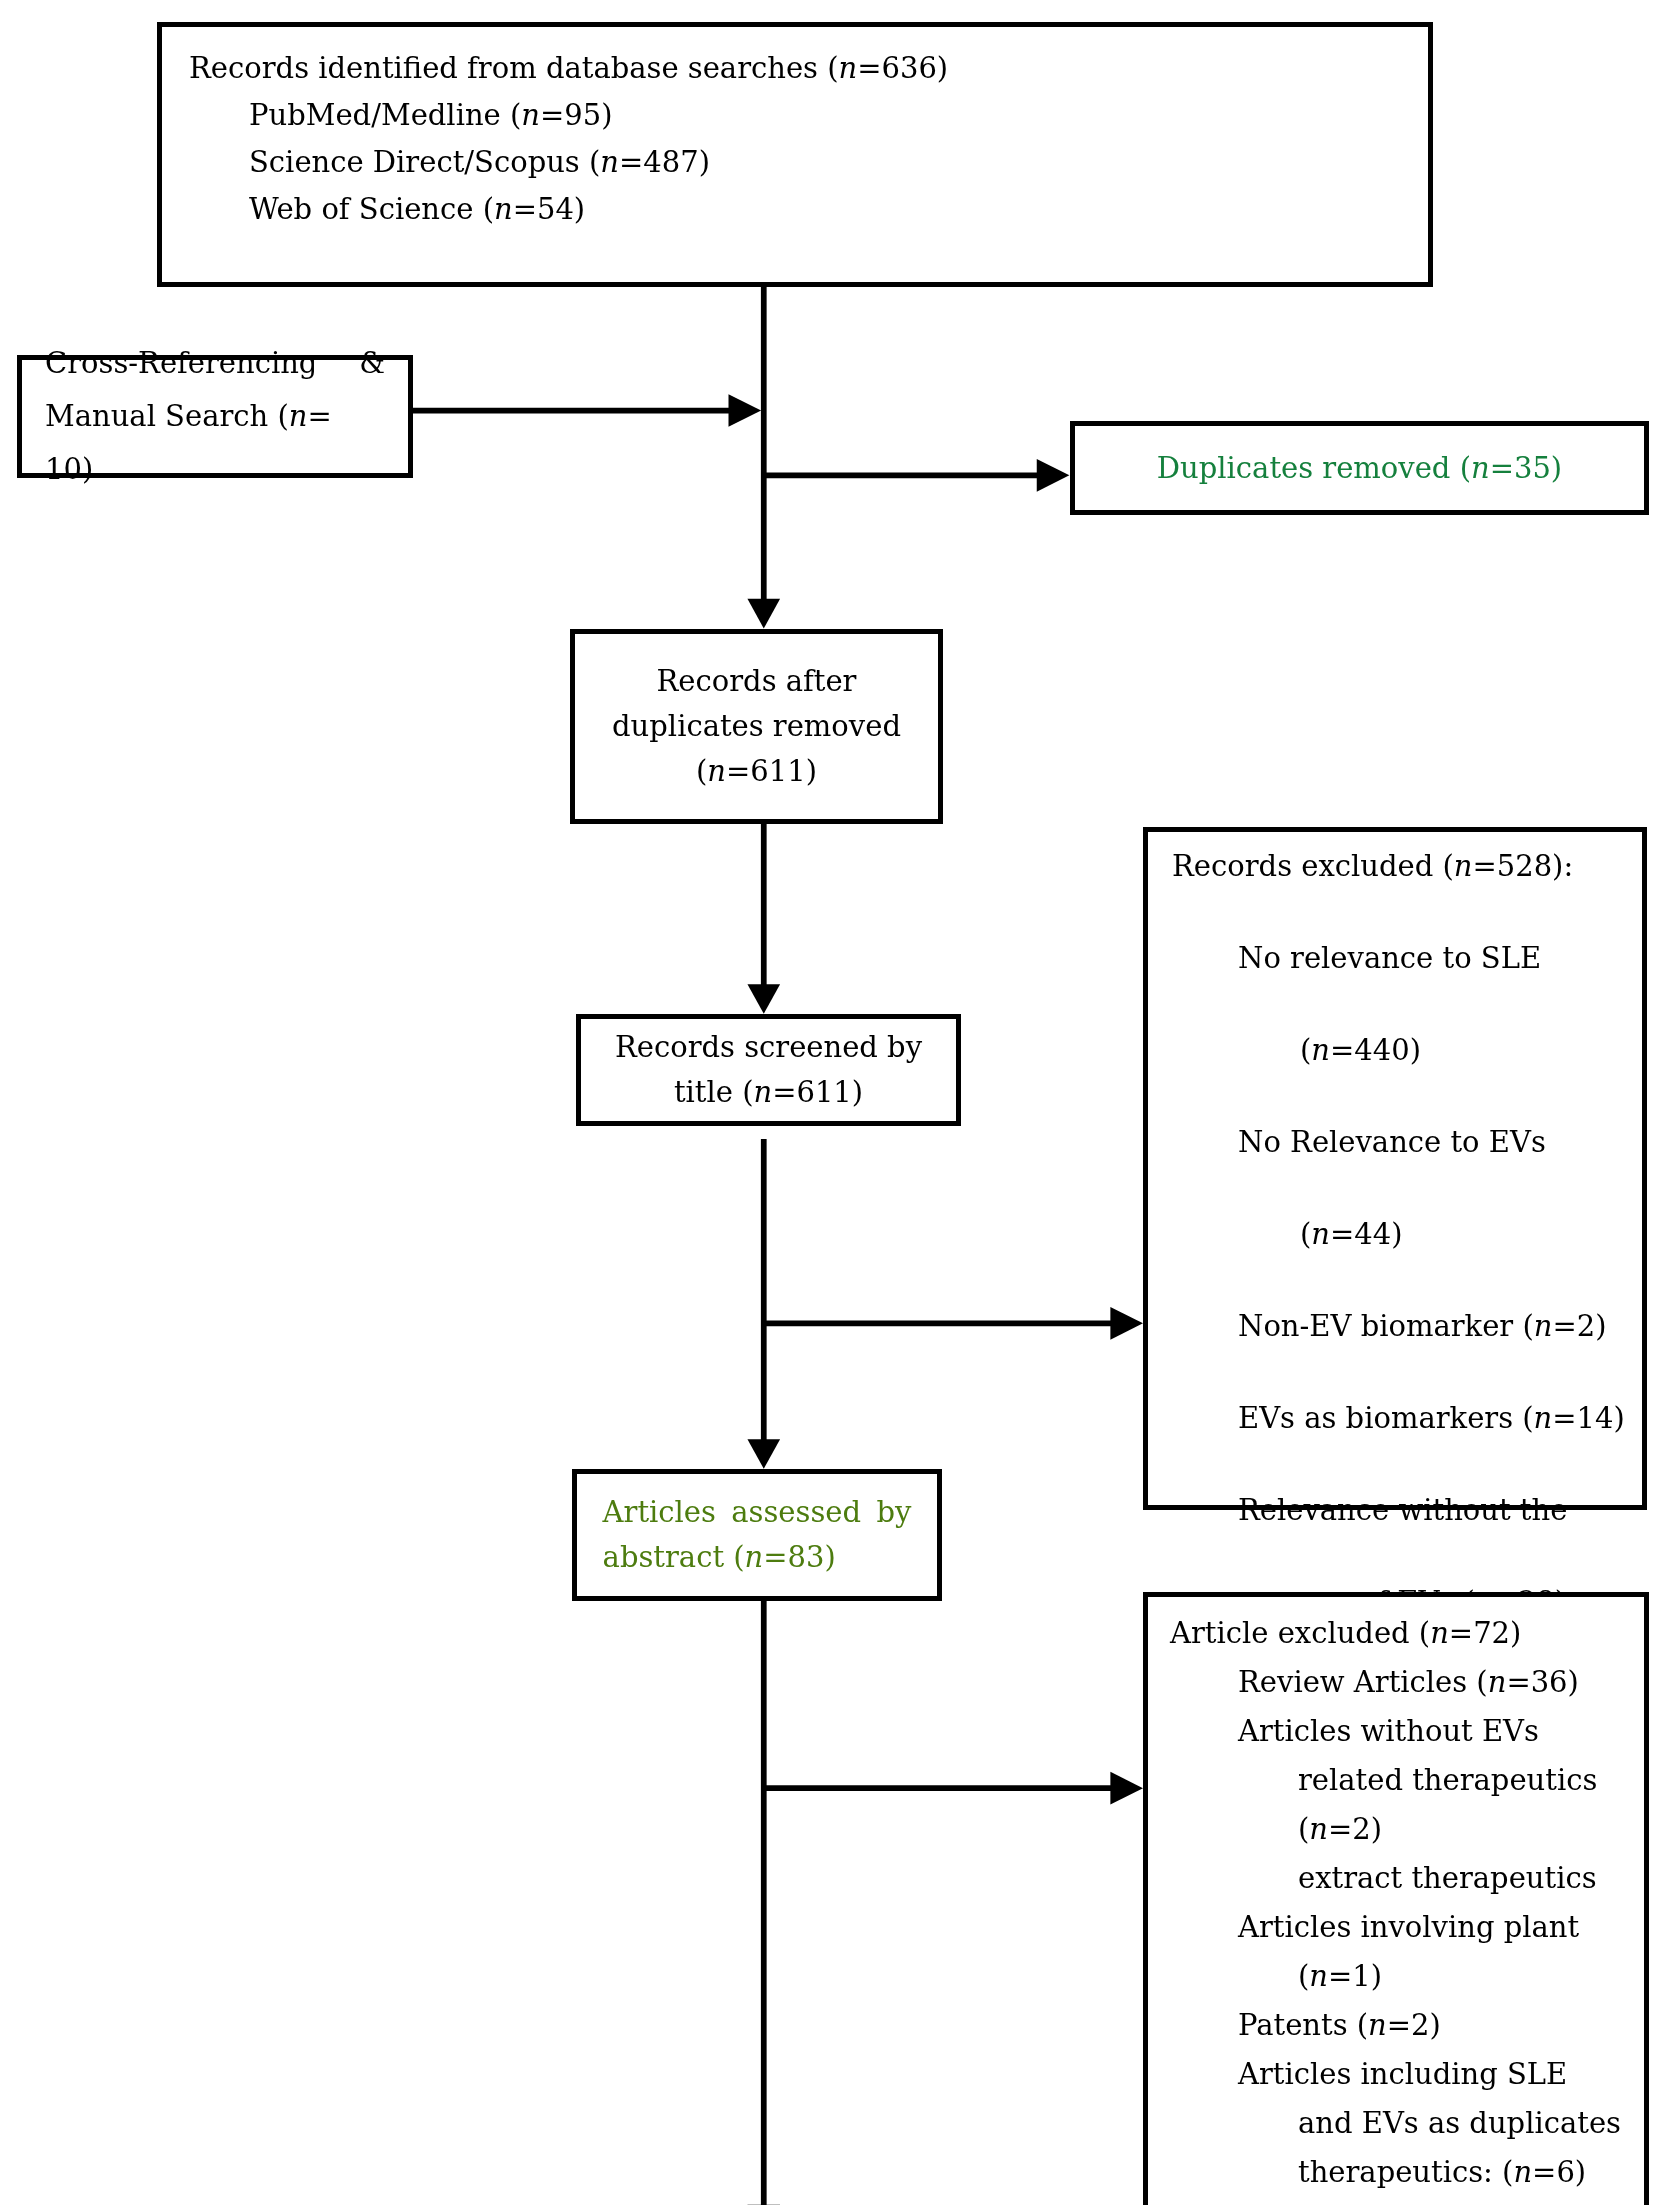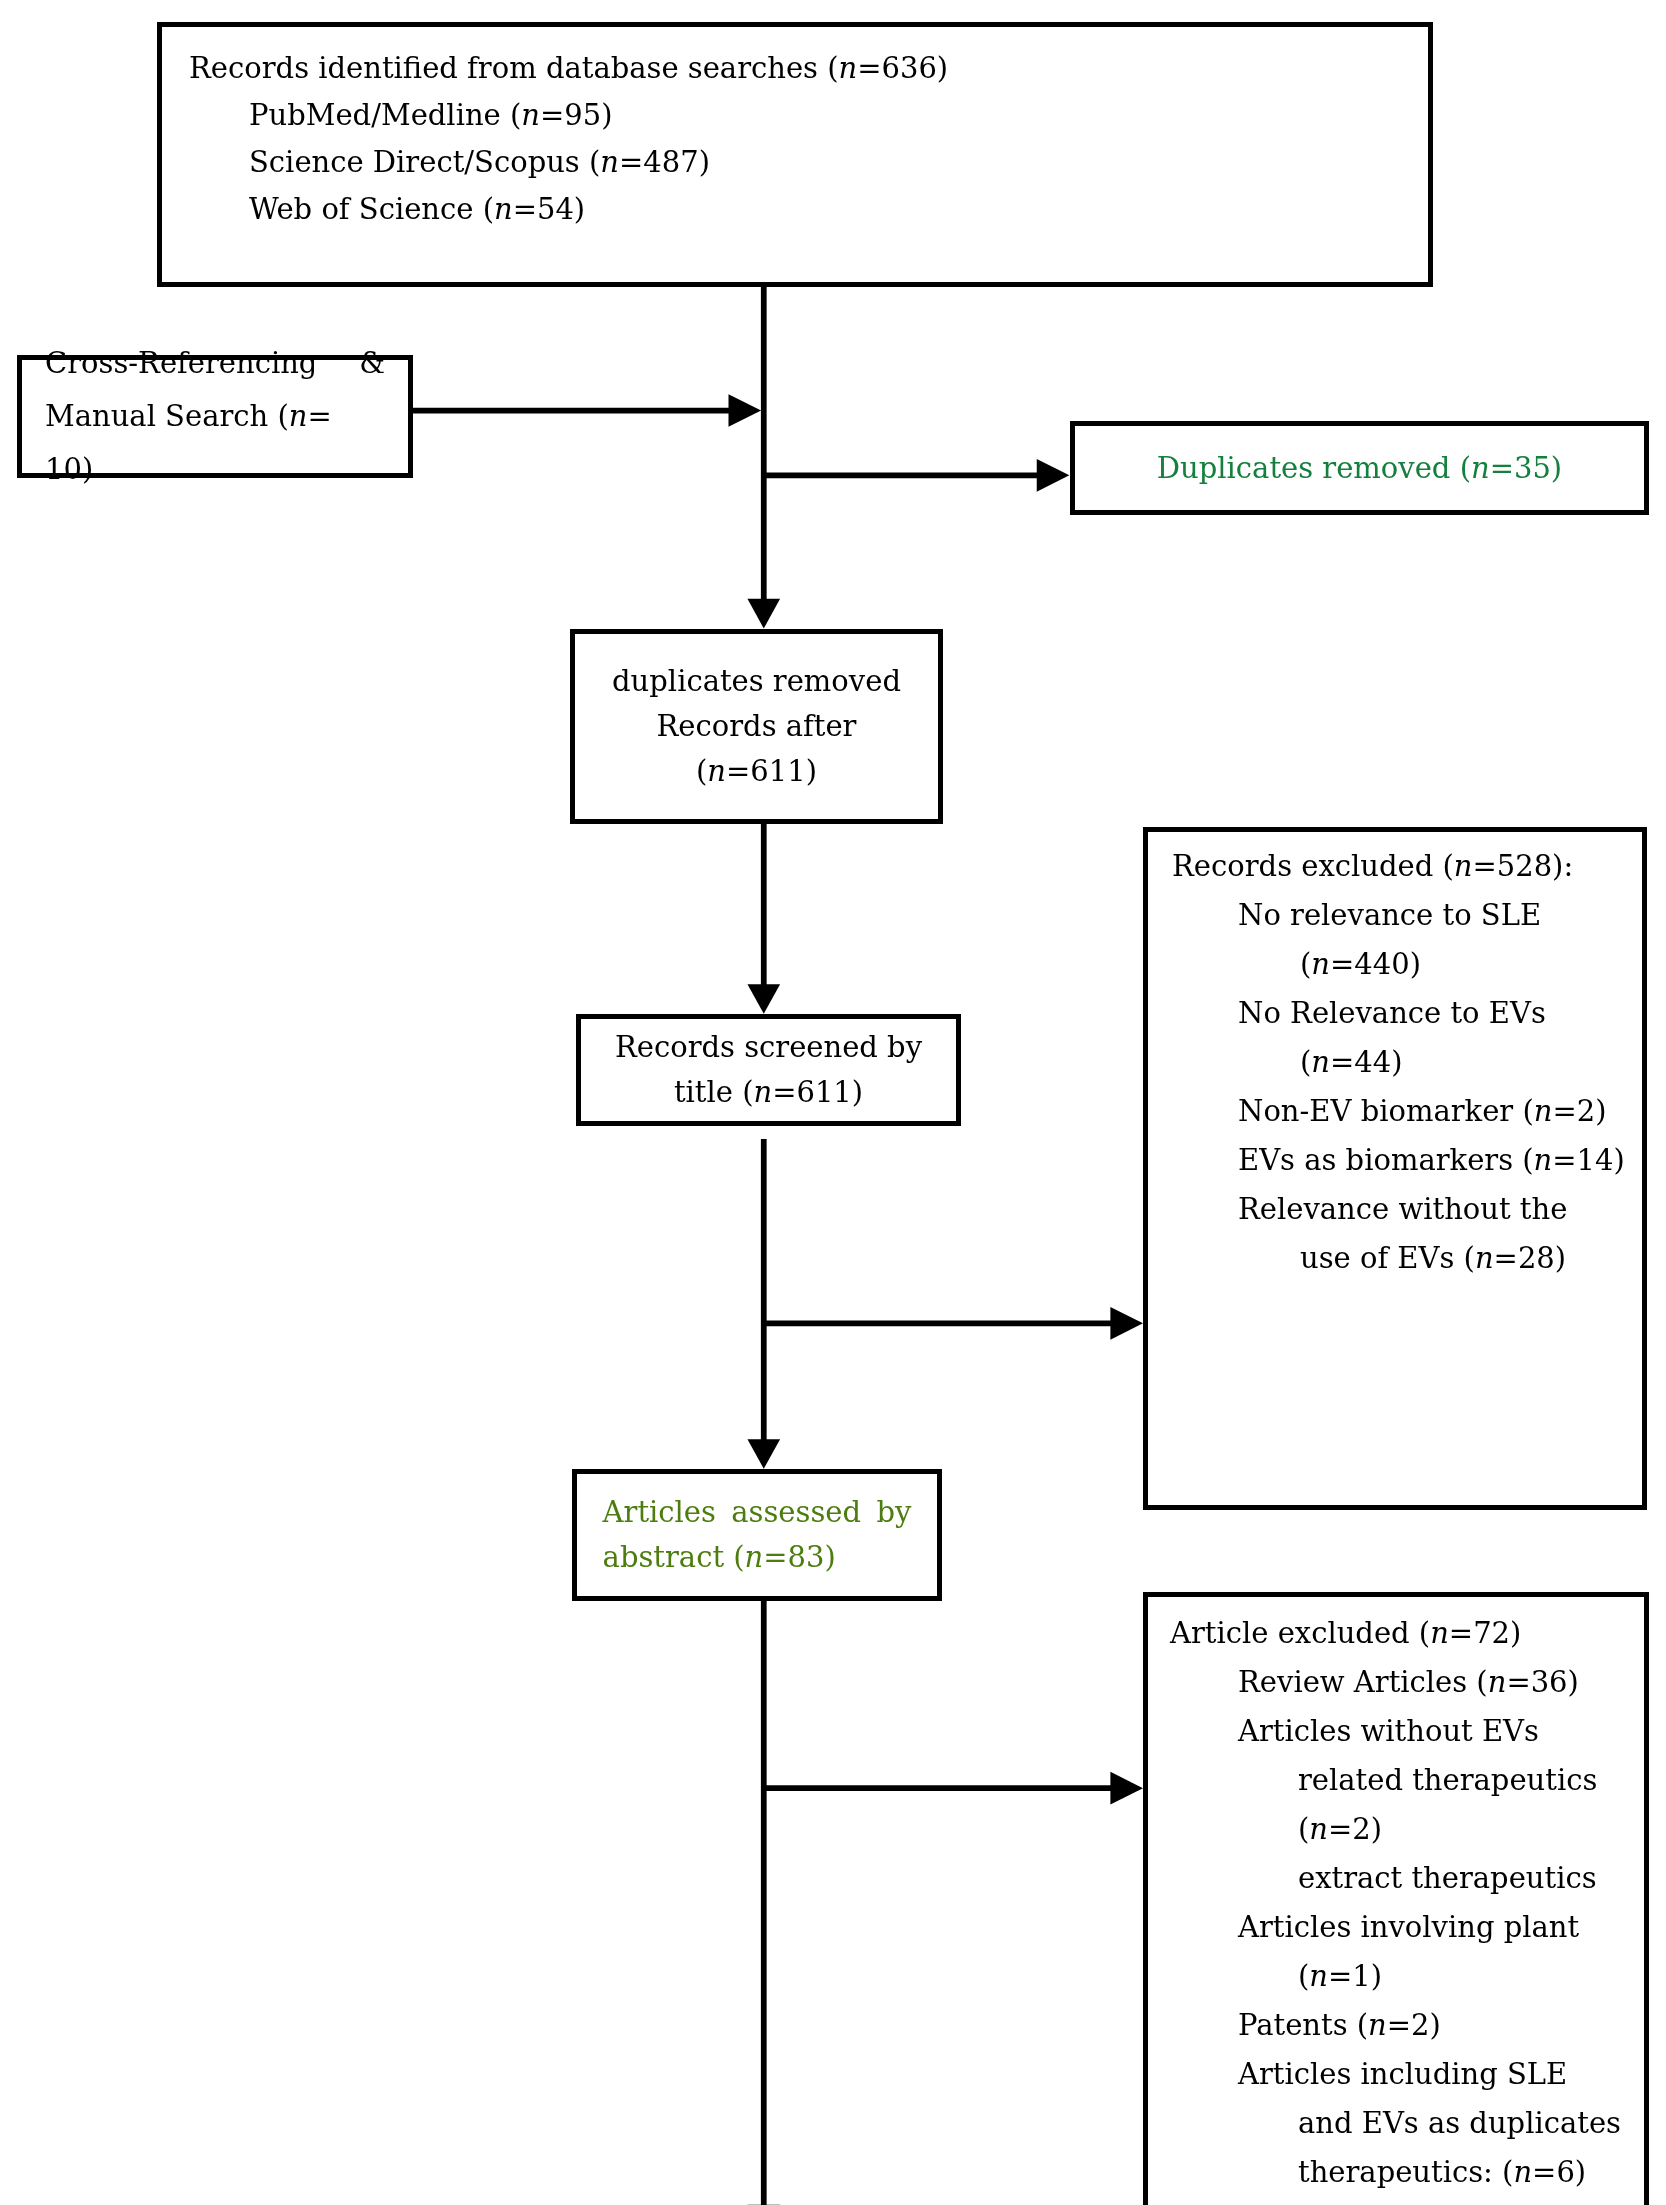--- a/index.html
+++ b/index.html
@@ -42,21 +42,21 @@
 
   .box-after       { left: 570px; top: 629px; width: 373px;  height: 195px;
                      justify-content: center; }
   .box-after .line { line-height: 45px; text-align: center; }
 
   .box-screened    { left: 576px; top: 1014px; width: 385px;  height: 112px;
                      justify-content: center; }
   .box-screened .line { line-height: 45px; text-align: center; }
 
   .box-recexcl     { left: 1143px; top: 827px; width: 504px; height: 683px;
-                     padding: 9.7px 13.2px 0 24px; }
+                     padding: 9.7px 13.2px 0 24px; gap: 43px; }
   .box-recexcl .line { line-height: 49px; }
 
   .box-assessed    { left: 572px; top: 1469px; width: 370px;  height: 132px;
                      padding: 0 25.6px; justify-content: center; }
   .box-assessed .line { line-height: 45px; }
   .box-assessed .line:nth-child(1) { text-align: justify; text-align-last: justify; }
 
   .box-artexcl     { left: 1143px; top: 1592px; width: 506px; height: 852px;
                      padding: 12.3px 13.2px 0 22px; }
   .box-artexcl .line { line-height: 49px; }
@@ -104,22 +104,22 @@
   <div class="box box-crossref" style="border-color: rgb(0, 0, 0); color: rgb(0, 0, 0); background: rgb(255, 255, 255);">
       <div class="line ind0">Cross-Referencing &amp;</div>
       <div class="line ind0">Manual Search (<i>n</i>= 10)</div>
     </div>
 
   <div class="box box-duplicates" style="border-color: rgb(0, 0, 0); color: #15803d; background: rgb(255, 255, 255);">
       <div class="line ind0">Duplicates removed (<i>n</i>=35)</div>
     </div>
 
   <div class="box box-after" style="border-color: rgb(0, 0, 0); color: rgb(0, 0, 0); background: rgb(255, 255, 255);">
+      <div class="line ind0">Records after</div>
       <div class="line ind0">duplicates removed</div>
-      <div class="line ind0">Records after</div>
       <div class="line ind0">(<i>n</i>=611)</div>
     </div>
 
   <div class="box box-screened" style="border-color: rgb(0, 0, 0); color: rgb(0, 0, 0); background: rgb(255, 255, 255);">
       <div class="line ind0">Records screened by</div>
       <div class="line ind0">title (<i>n</i>=611)</div>
     </div>
 
   <div class="box box-recexcl" style="border-color: rgb(0, 0, 0); color: rgb(0, 0, 0); background: rgb(255, 255, 255);">
       <div class="line ind0">Records excluded (<i>n</i>=528):</div>

